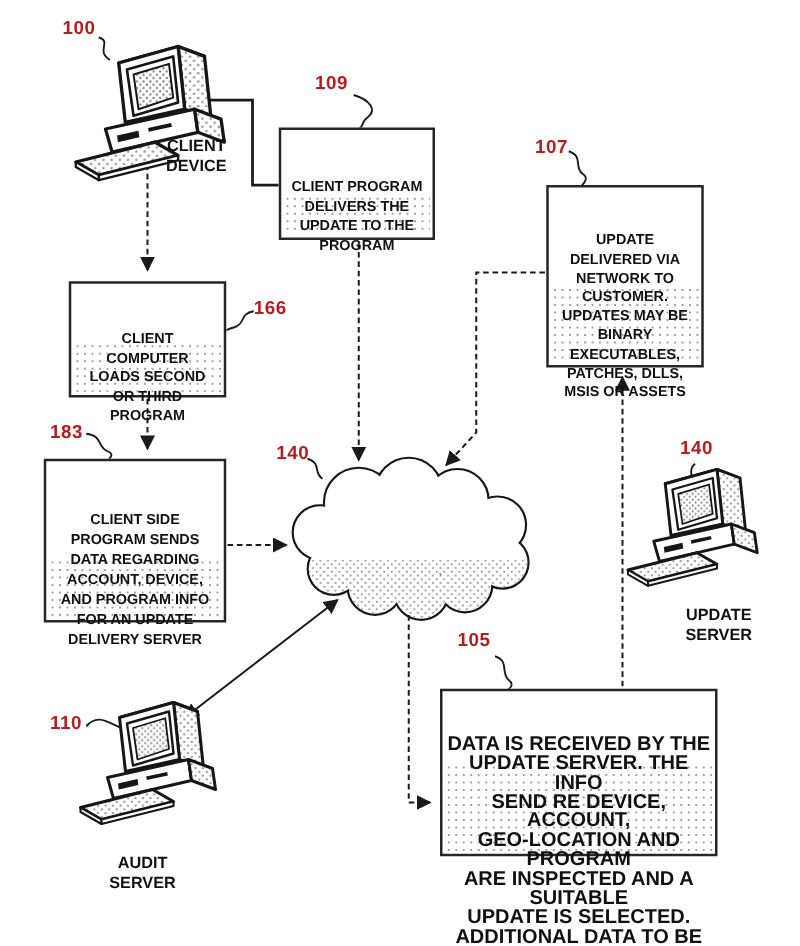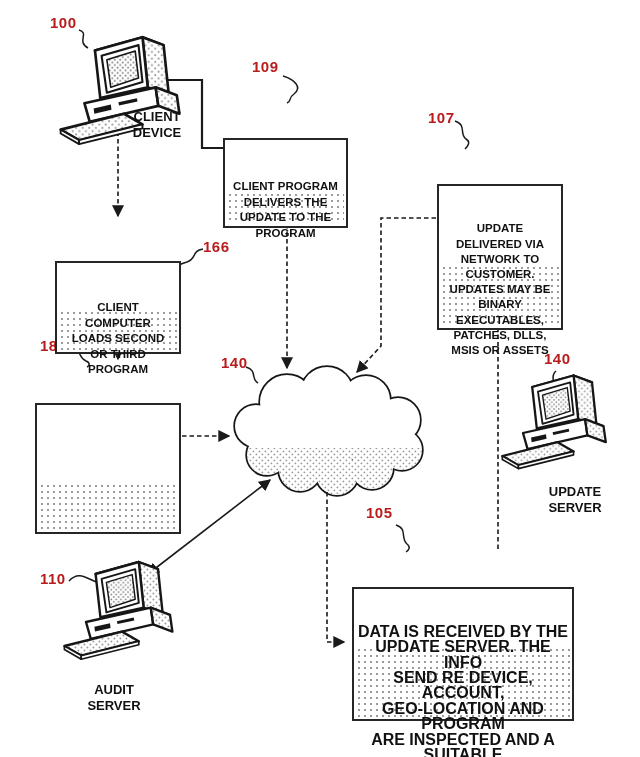--- a/index.html
+++ b/index.html
@@ -3,21 +3,21 @@
 <meta charset="utf-8">
 <style>
   html,body { margin:0; padding:0; background:#fff; }
   .fig {
     position:relative; width:640px; height:757px; background:#fff;
     font-family:"Liberation Sans", sans-serif; color:#161616; overflow:hidden;
   }
   .fig svg.canvas { position:absolute; left:0; top:0; }
   .node-box {
     position:absolute; box-sizing:border-box; border:2px solid #262626; background:#fff;
-    text-align:center; font-weight:600; color:#111; white-space:pre-line;margin-top:36px;
+    text-align:center; font-weight:600; color:#111; white-space:pre-line;
   }
   .stipple {
     position:absolute; left:2px; right:2px; bottom:2px; z-index:0;
     background-image: radial-gradient(#9b9b9b 0.9px, rgba(0,0,0,0) 1px);
     background-size:6px 6px;
   }
   .box-text { position:relative; z-index:1; }
   .ref {
     position:absolute; font-size:15px; font-weight:600; color:#b91c1c; letter-spacing:0.5px;
   }
@@ -179,20 +179,27 @@
     <div class="stipple" style="height:40px"></div>
     <div class="box-text">CLIENT
 COMPUTER
 LOADS SECOND
 OR THIRD
 PROGRAM</div>
   </div>
 
   <div class="node-box" style="left:35px;top:367px;width:146px;height:131px;font-size:11.5px;line-height:16px;padding-top:7px">
     <div class="stipple" style="height:47px"></div>
+    <div class="box-text">CLIENT SIDE
+PROGRAM SENDS
+DATA REGARDING
+ACCOUNT, DEVICE,
+AND PROGRAM INFO
+FOR AN UPDATE
+DELIVERY SERVER</div>
   </div>
 
   <div class="node-box" style="left:352px;top:551px;width:222px;height:134px;font-size:16px;line-height:15.4px;padding-top:4px">
     <div class="stipple" style="height:70px"></div>
     <div class="box-text">DATA IS RECEIVED BY THE
 UPDATE SERVER.  THE INFO
 SEND RE DEVICE, ACCOUNT,
 GEO-LOCATION AND PROGRAM
 ARE INSPECTED AND A SUITABLE
 UPDATE IS SELECTED.

